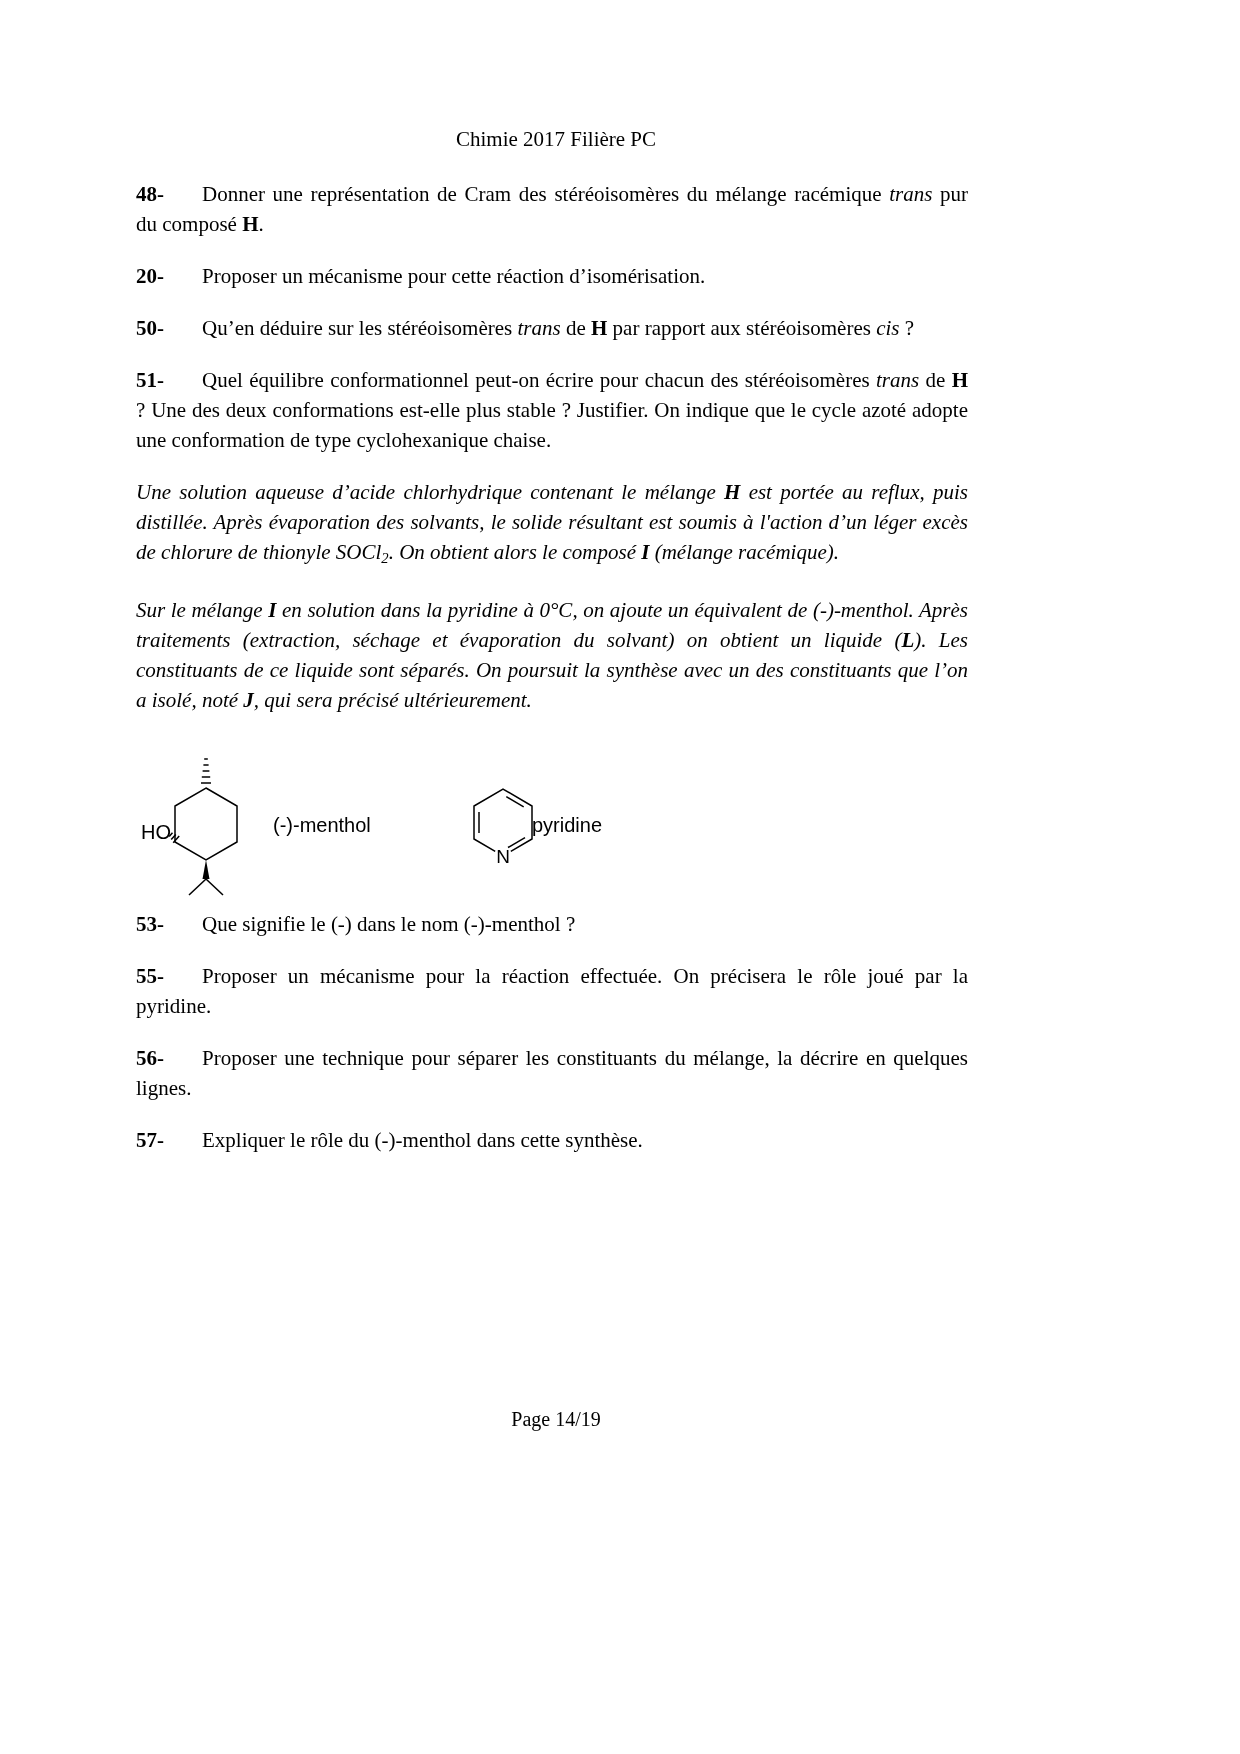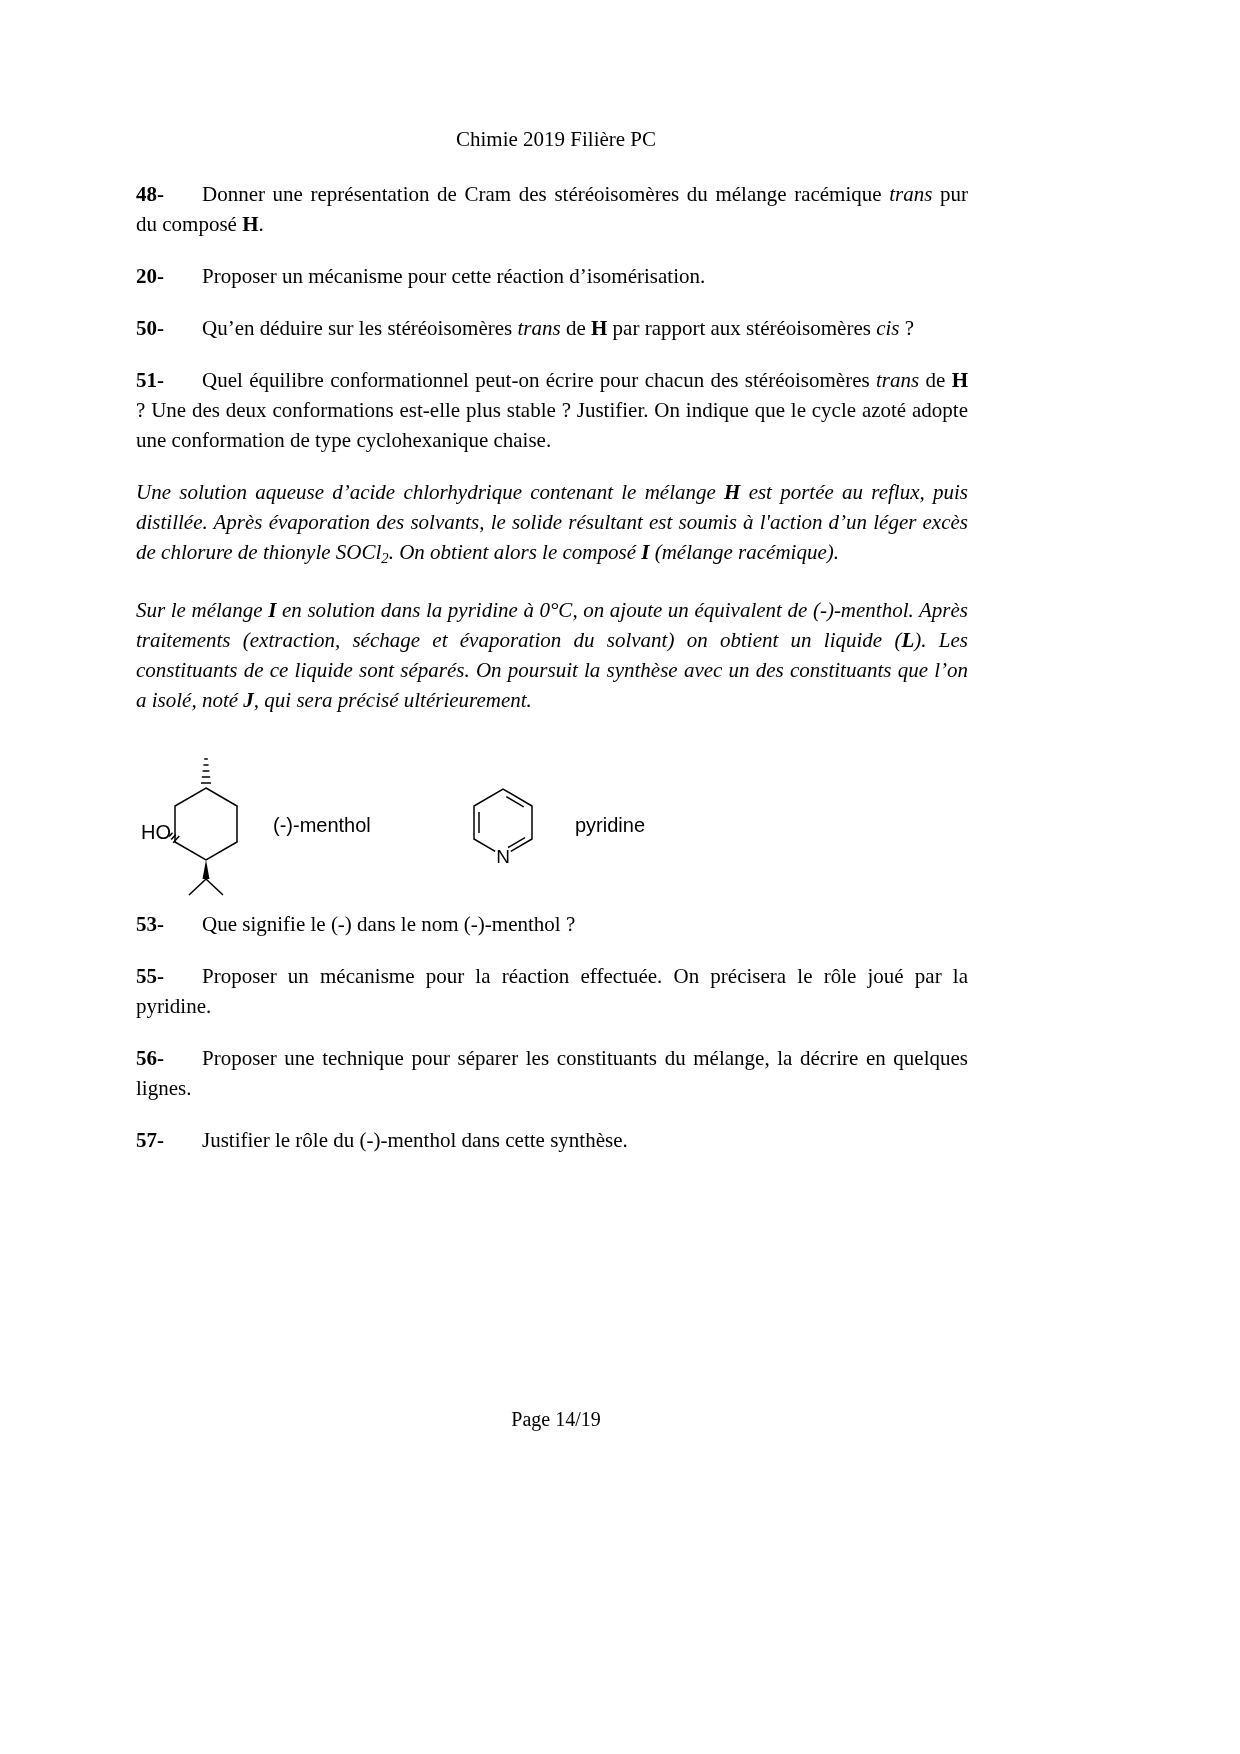--- a/index.html
+++ b/index.html
@@ -26,36 +26,36 @@
   .fig-svg { position: absolute; left: 0; top: 0; }
   .fig-svg text { font-family: "Liberation Sans", sans-serif; }
   .fig-label {
     position: absolute;
     top: 77px;
     font-family: "Liberation Sans", sans-serif;
     font-size: 20px;
     font-style: normal;
   }
   .fig-label.menthol { left: 137px; }
-  .fig-label.pyridine { left: 439px; }
+  .fig-label.pyridine { left: 396px; }
   .footer {
     position: absolute;
     left: 136px;
     width: 840px;
     top: 1408px;
     text-align: center;
     font-size: 20px;
   }
 </style>
 </head>
 <body>
 
 <main class="content">
 
-  <p class="title">Chimie 2019 Filière PC</p>
+  <p class="title">Chimie 2017 Filière PC</p>
 
   <p class="q"><span class="qhead">48-</span><span class="qbody"><span>Donner une représentation de Cram des stéréoisomères du mélange racémique </span><span class="i">trans</span><span> pur du composé </span><span class="b">H</span><span>.</span></span></p>
 
   <p class="q"><span class="qhead">20-</span><span class="qbody"><span>Proposer un mécanisme pour cette réaction d’isomérisation.</span></span></p>
 
   <p class="q"><span class="qhead">50-</span><span class="qbody"><span>Qu’en déduire sur les stéréoisomères </span><span class="i">trans</span><span> de </span><span class="b">H</span><span> par rapport aux stéréoisomères </span><span class="i">cis</span><span> ?</span></span></p>
 
   <p class="q"><span class="qhead">51-</span><span class="qbody"><span>Quel équilibre conformationnel peut-on écrire pour chacun des stéréoisomères </span><span class="i">trans</span><span> de </span><span class="b">H</span><span> ? Une des deux conformations est-elle plus stable ? Justifier. On indique que le cycle azoté adopte une conformation de type cyclohexanique chaise.</span></span></p>
 
   <p class="intro"><span>Une solution aqueuse d’acide chlorhydrique contenant le mélange </span><span class="b">H</span><span> est portée au reflux, puis distillée. Après évaporation des solvants, le solide résultant est soumis à l'action d’un léger excès de chlorure de thionyle SOCl</span><span class="sub">2</span><span>. On obtient alors le composé </span><span class="b">I</span><span> (mélange racémique).</span></p>
@@ -101,17 +101,17 @@
     <div class="fig-label pyridine">pyridine</div>
   </div>
 
   <p class="q"><span class="qhead">53-</span><span class="qbody"><span>Que signifie le (-) dans le nom (-)-menthol ?</span></span></p>
 
 
   <p class="q"><span class="qhead">55-</span><span class="qbody"><span>Proposer un mécanisme pour la réaction effectuée. On précisera le rôle joué par la pyridine.</span></span></p>
 
   <p class="q"><span class="qhead">56-</span><span class="qbody"><span>Proposer une technique pour séparer les constituants du mélange, la décrire en quelques lignes.</span></span></p>
 
-  <p class="q"><span class="qhead">57-</span><span class="qbody"><span>Justifier le rôle du (-)-menthol dans cette synthèse.</span></span></p>
+  <p class="q"><span class="qhead">57-</span><span class="qbody"><span>Expliquer le rôle du (-)-menthol dans cette synthèse.</span></span></p>
 
 </main>
 
 <div class="footer">Page 14/19</div>
 
 </body></html>

